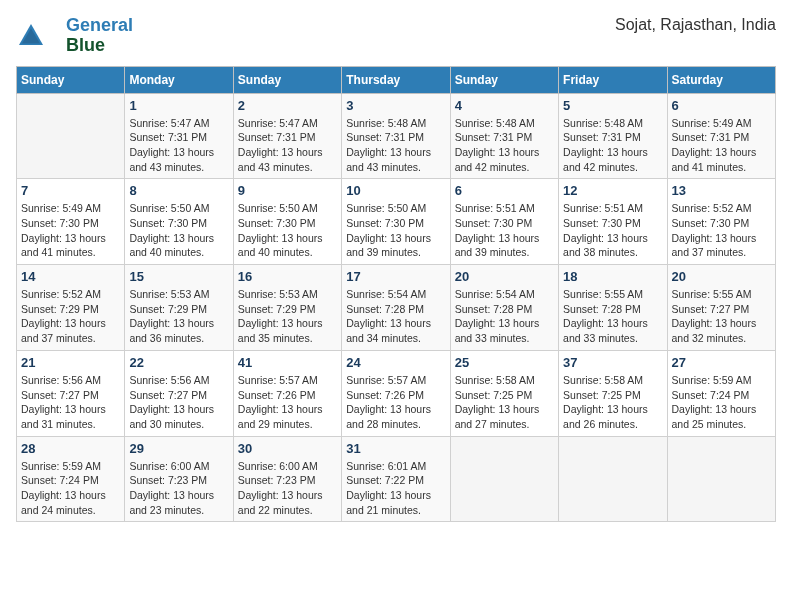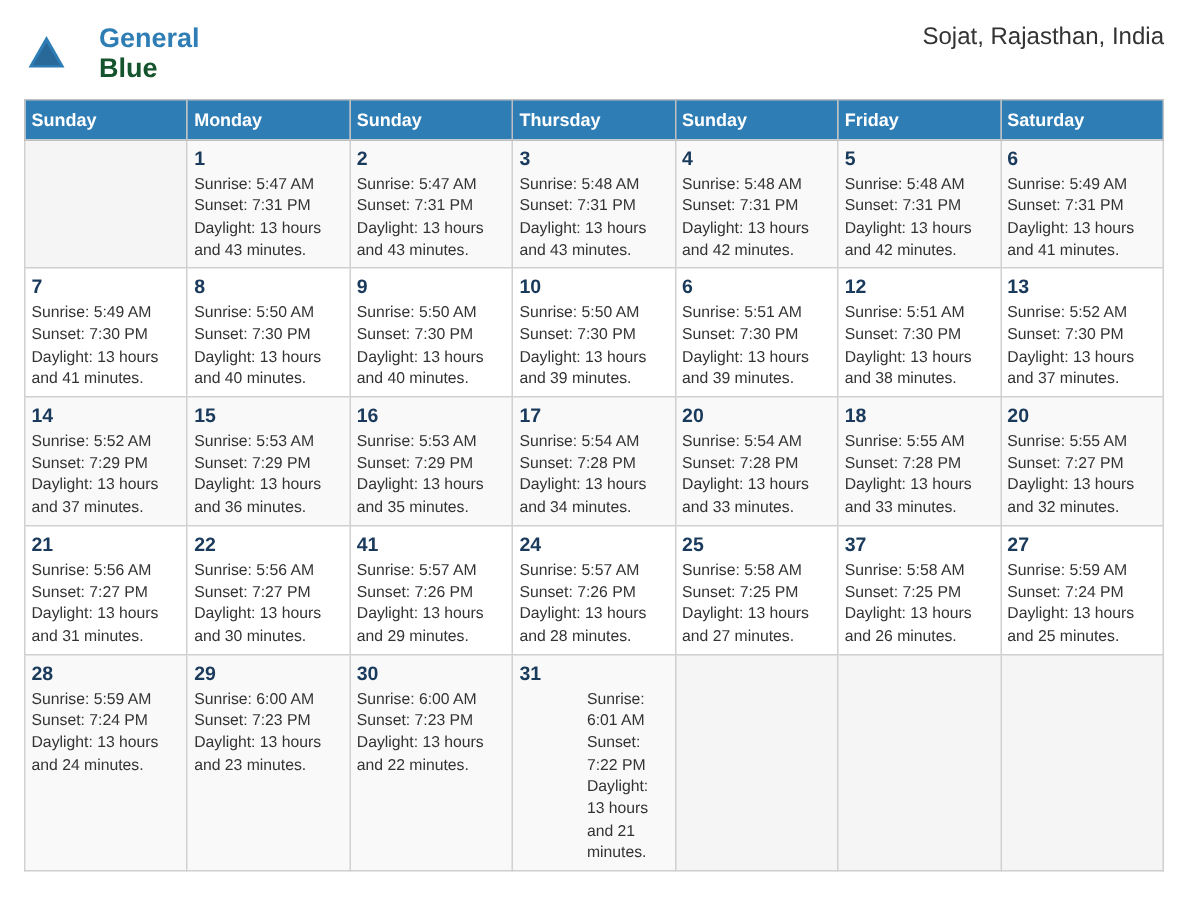--- a/index.html
+++ b/index.html
@@ -304,21 +304,21 @@
 Daylight: 13 hours and 23 minutes.</div>
         </td>
         <td>
           <span class="day-num">30</span>
           <div class="day-info" style="white-space: pre-line;">Sunrise: 6:00 AM
 Sunset: 7:23 PM
 Daylight: 13 hours and 22 minutes.</div>
         </td>
         <td>
           <span class="day-num">31</span>
-          <div class="day-info" style="white-space: pre-line; margin-left: 45px;">Sunrise: 6:01 AM
+          <div class="day-info" style="white-space: pre-line;">Sunrise: 6:01 AM
 Sunset: 7:22 PM
 Daylight: 13 hours and 21 minutes.</div>
         </td>
         <td class="empty-cell"></td>
         <td class="empty-cell"></td>
         <td class="empty-cell"></td>
       </tr>
     </tbody>
 </table>
 

